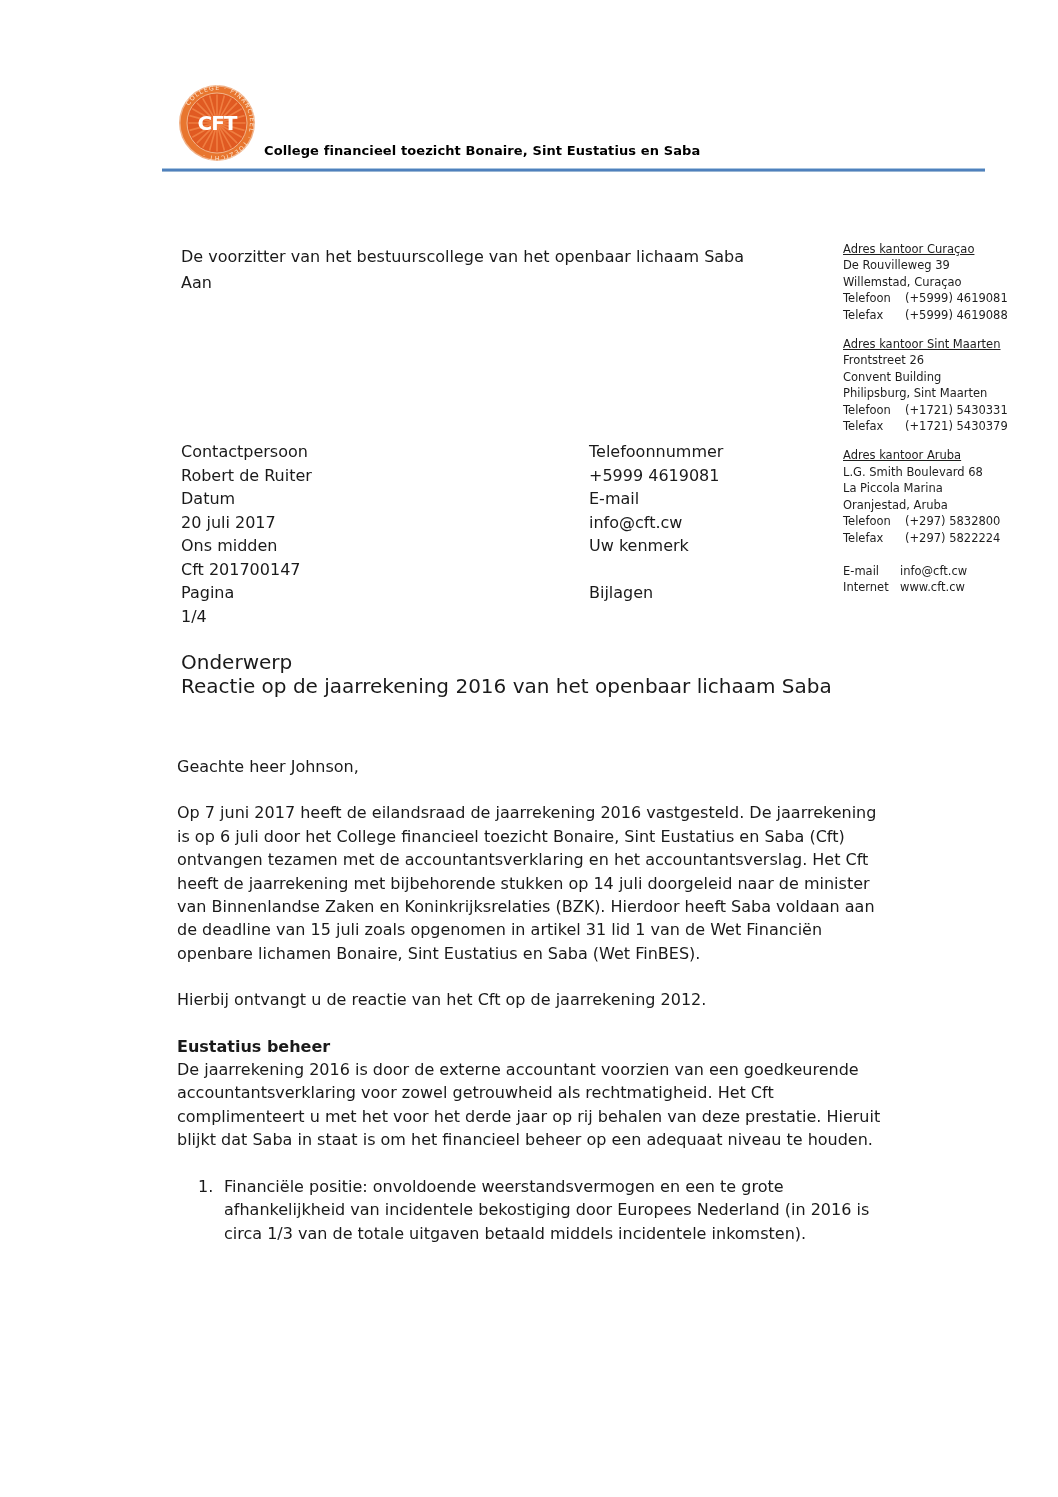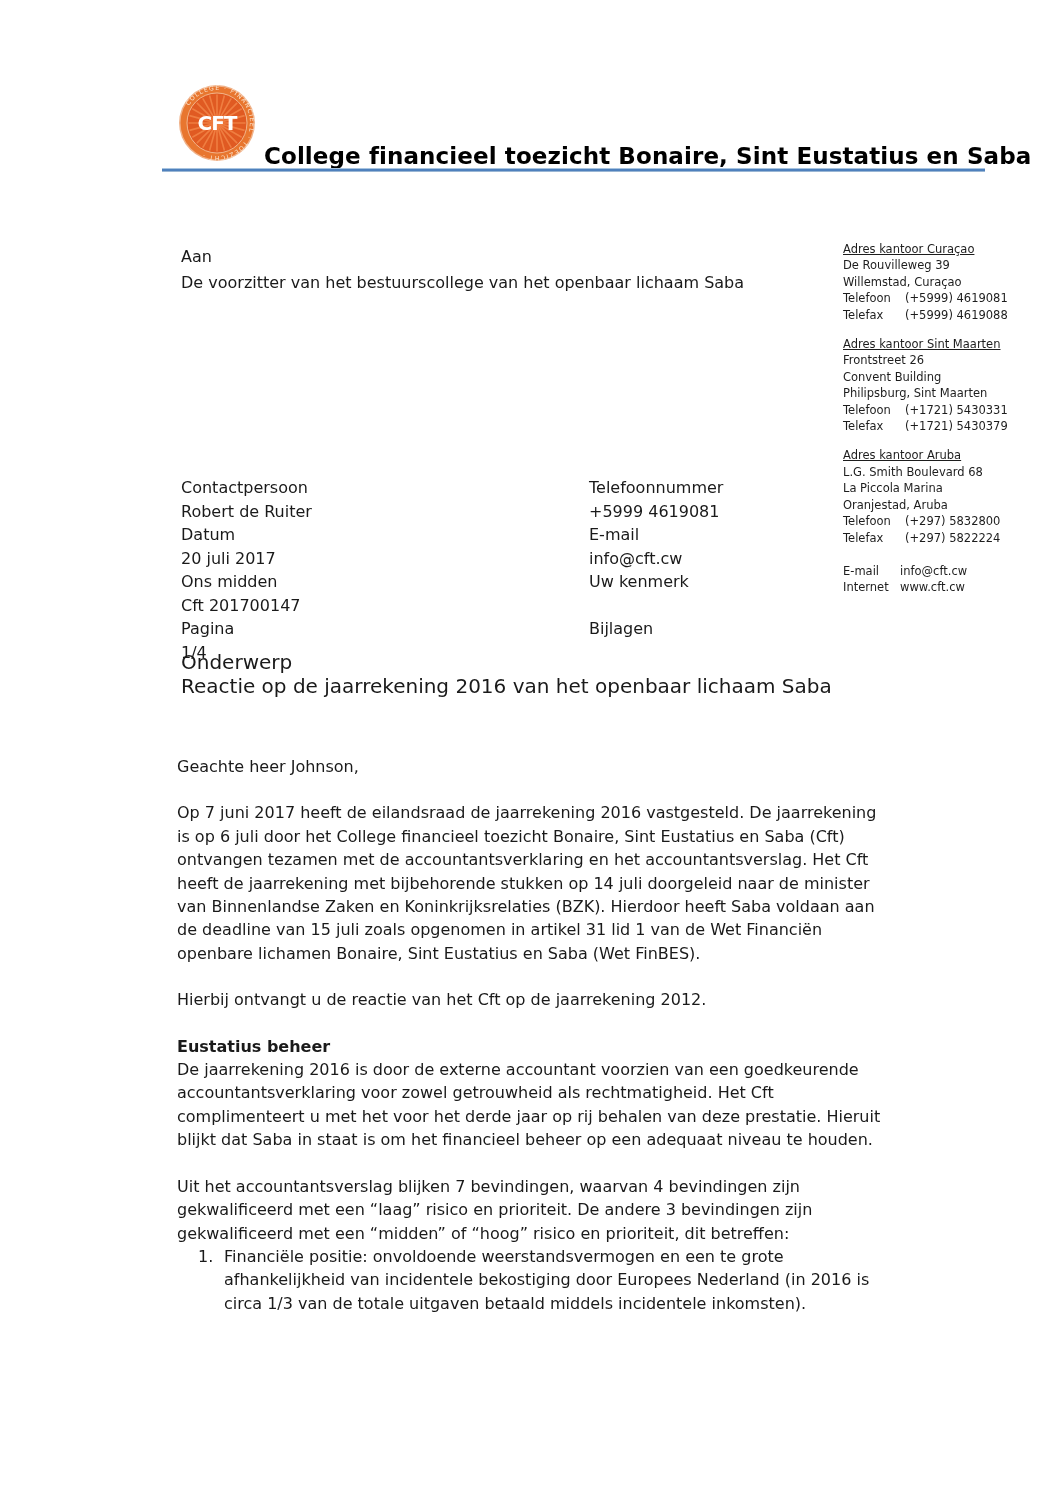--- a/index.html
+++ b/index.html
@@ -9,21 +9,21 @@
     background:#ffffff;
     font-family:"DejaVu Sans","Liberation Sans",sans-serif;
     color:#1a1a1a;
     overflow:hidden;
   }
 
   
   .logo-wrap { position:absolute; left:178px; top:84px; width:78px; height:78px; }
   .org-title {
     position:absolute; left:264px; top:143px;
-    font-size:23px; font-weight:bold; color:#000;
+    font-size:13px; font-weight:bold; color:#000;
     letter-spacing:0.1px; white-space:nowrap;
   }
   .header-rule {
     position:absolute; left:162px; top:168px; width:823px; height:2px;
     background:#4f81bd;
     border-top:1px solid #a8c4e0;
     border-bottom:1px solid #9ab6d4;
   }
 
   
@@ -39,21 +39,21 @@
   .office-title { text-decoration:underline; white-space:nowrap; }
   .office-address { white-space:pre; }
   .phone-rows { }
   .srow { display:flex; white-space:nowrap; }
   .srow .slabel { width:62px; flex:0 0 62px; }
   .sidebar-contact { margin-top:17px; }
   .sidebar-contact .slabel { width:57px; flex:0 0 57px; }
 
   
   .meta { position:absolute; left:181px; top:440px; font-size:16px; line-height:23.5px; }
-  .meta-col { position:absolute; top:0;margin-top:36px; }
+  .meta-col { position:absolute; top:0; }
   .meta-col.left  { left:0; }
   .meta-col.right { left:408px; }
   .fvalue { min-height:23.5px; }
   .meta div { white-space:nowrap; }
 
   
   .subject { position:absolute; left:181px; top:650px; font-size:20px; line-height:24px; }
   .subject div { white-space:nowrap; }
 
   
@@ -98,22 +98,22 @@
         <textPath href="#ringpath" startOffset="18">COLLEGE · FINANCIEEL · TOEZICHT ·</textPath>
       </text>
       <text x="39" y="46" text-anchor="middle" font-family="DejaVu Sans, sans-serif" font-size="20" font-weight="bold" fill="#ffffff" letter-spacing="-1">CFT</text>
     </svg>
   </div>
 
   <div class="org-title">College financieel toezicht Bonaire, Sint Eustatius en Saba</div>
   <div class="header-rule"></div>
 
   <div class="recipient">
+    <div>De voorzitter van het bestuurscollege van het openbaar lichaam Saba</div>
     <div>Aan</div>
-    <div>De voorzitter van het bestuurscollege van het openbaar lichaam Saba</div>
   </div>
 
   <aside class="sidebar">
 
     <section class="office">
       <div class="office-title">Adres kantoor Curaçao</div>
       <div class="office-address">De Rouvilleweg 39
 Willemstad, Curaçao</div>
       <div class="phone-rows">
         <div class="srow">
@@ -228,23 +228,20 @@
 openbare lichamen Bonaire, Sint Eustatius en Saba (Wet FinBES).</div>
     <div class="para">Hierbij ontvangt u de reactie van het Cft op de jaarrekening 2012.</div>
     <div class="section">
       <div class="section-heading">Eustatius beheer</div>
       <div class="para">De jaarrekening 2016 is door de externe accountant voorzien van een goedkeurende
 accountantsverklaring voor zowel getrouwheid als rechtmatigheid. Het Cft
 complimenteert u met het voor het derde jaar op rij behalen van deze prestatie. Hieruit
 blijkt dat Saba in staat is om het financieel beheer op een adequaat niveau te houden.</div>
     </div>
     <div class="findings">
-      <div class="para tight">Uit het accountantsverslag blijken 7 bevindingen, waarvan 4 bevindingen zijn
-gekwalificeerd met een “laag” risico en prioriteit. De andere 3 bevindingen zijn
-gekwalificeerd met een “midden” of “hoog” risico en prioriteit, dit betreffen:</div>
       <div class="list-item">
         <span class="list-marker">1.</span>
         <span class="list-text">Financiële positie: onvoldoende weerstandsvermogen en een te grote
 afhankelijkheid van incidentele bekostiging door Europees Nederland (in 2016 is
 circa 1/3 van de totale uitgaven betaald middels incidentele inkomsten).</span>
       </div>
     </div>
   </div>
 
 </div>

